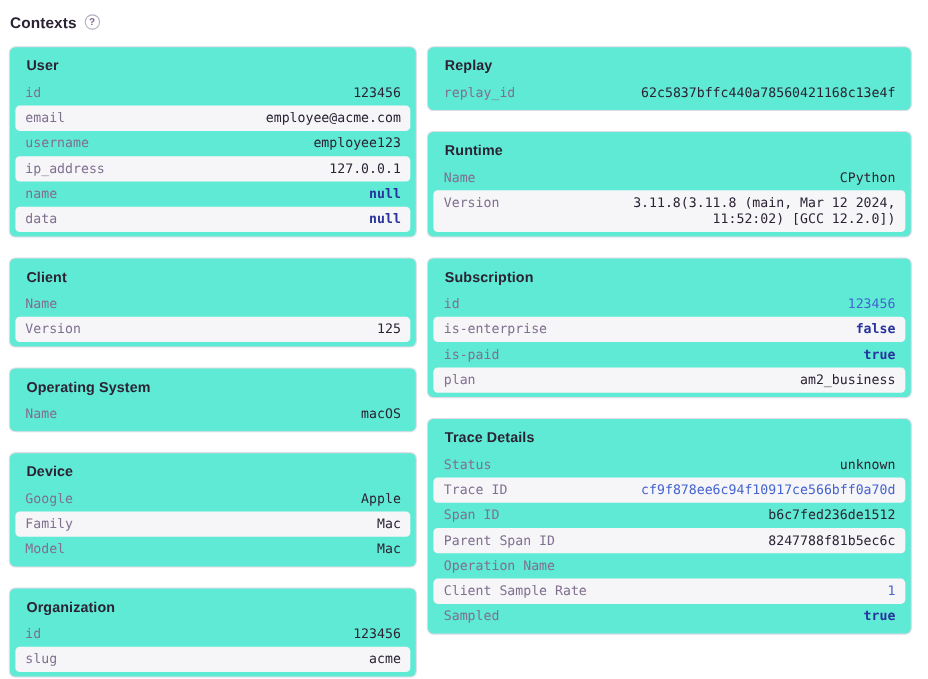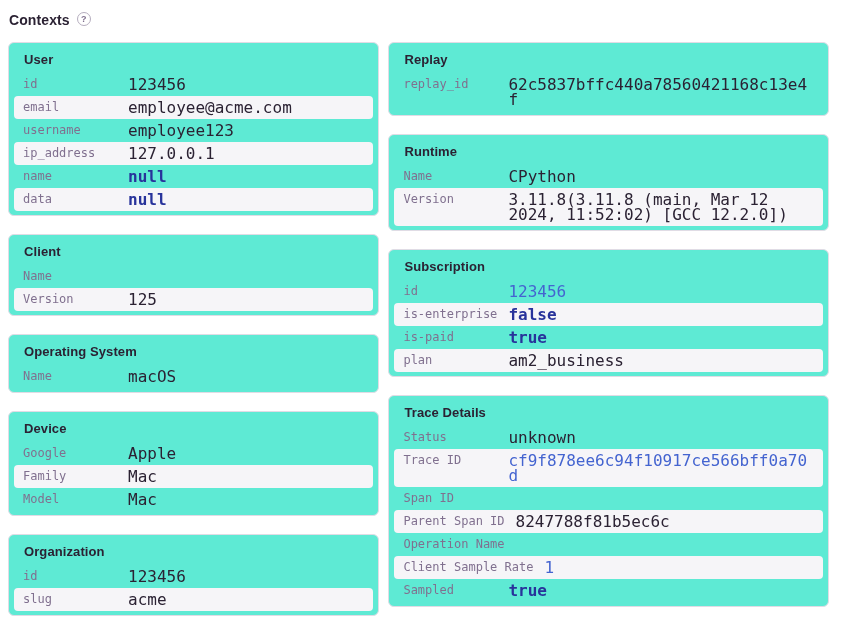--- a/index.html
+++ b/index.html
@@ -4,21 +4,21 @@
 <style>
   * { margin: 0; padding: 0; box-sizing: border-box; }
   html, body {
     width: 844px; height: 617px;
     background: #ffffff;
     font-family: "Liberation Sans", sans-serif;
     overflow: hidden;
   }
   .page { padding: 12px 15px 0 8px; }
   .page-header {
-    display: flex; 
+    display: flex; align-items: center;
     margin-bottom: 14px; padding-left: 1px;
   }
   .page-title {
     font-size: 14px; font-weight: bold;
     color: var(--title-color, #2b2233);
     letter-spacing: 0.1px;
   }
   .help-icon {
     width: 14px; height: 14px;
     margin-left: 7px;
@@ -60,25 +60,26 @@
     font-family: "DejaVu Sans Mono", "Liberation Mono", monospace;
     font-size: 12px;
     color: var(--key-color, #80708f);
     flex: 0 0 auto;
     min-width: 105px;
     padding-right: 11px;
     white-space: nowrap;
   }
   .value {
     font-family: "DejaVu Sans Mono", "Liberation Mono", monospace;
-    font-size: 16px;
+    font-size: 12px;
     color: var(--value-color, #2b2233);
     flex: 1 1 auto;
     word-break: break-word;
     white-space: pre-wrap;
+    text-align: right;
   }
   .value.number, .value.link { color: var(--blue, #4464d0); }
   .value.link { cursor: pointer; }
   .value.keyword { color: var(--navy, #28339b); font-weight: bold; }
 </style>
 </head>
 <body>
 
 <div class="page">
   <div class="page-header">
@@ -201,20 +202,21 @@
           <div class="ctx-row">
             <span class="key">Status</span>
             <span class="value plain">unknown</span>
           </div>
           <div class="ctx-row striped">
             <span class="key">Trace ID</span>
             <span class="value link">cf9f878ee6c94f10917ce566bff0a70d</span>
           </div>
           <div class="ctx-row">
             <span class="key">Span ID</span>
+            <span class="value plain">b6c7fed236de1512</span>
           </div>
           <div class="ctx-row striped">
             <span class="key">Parent Span ID</span>
             <span class="value plain">8247788f81b5ec6c</span>
           </div>
           <div class="ctx-row">
             <span class="key">Operation Name</span>
           </div>
           <div class="ctx-row striped">
             <span class="key">Client Sample Rate</span>

